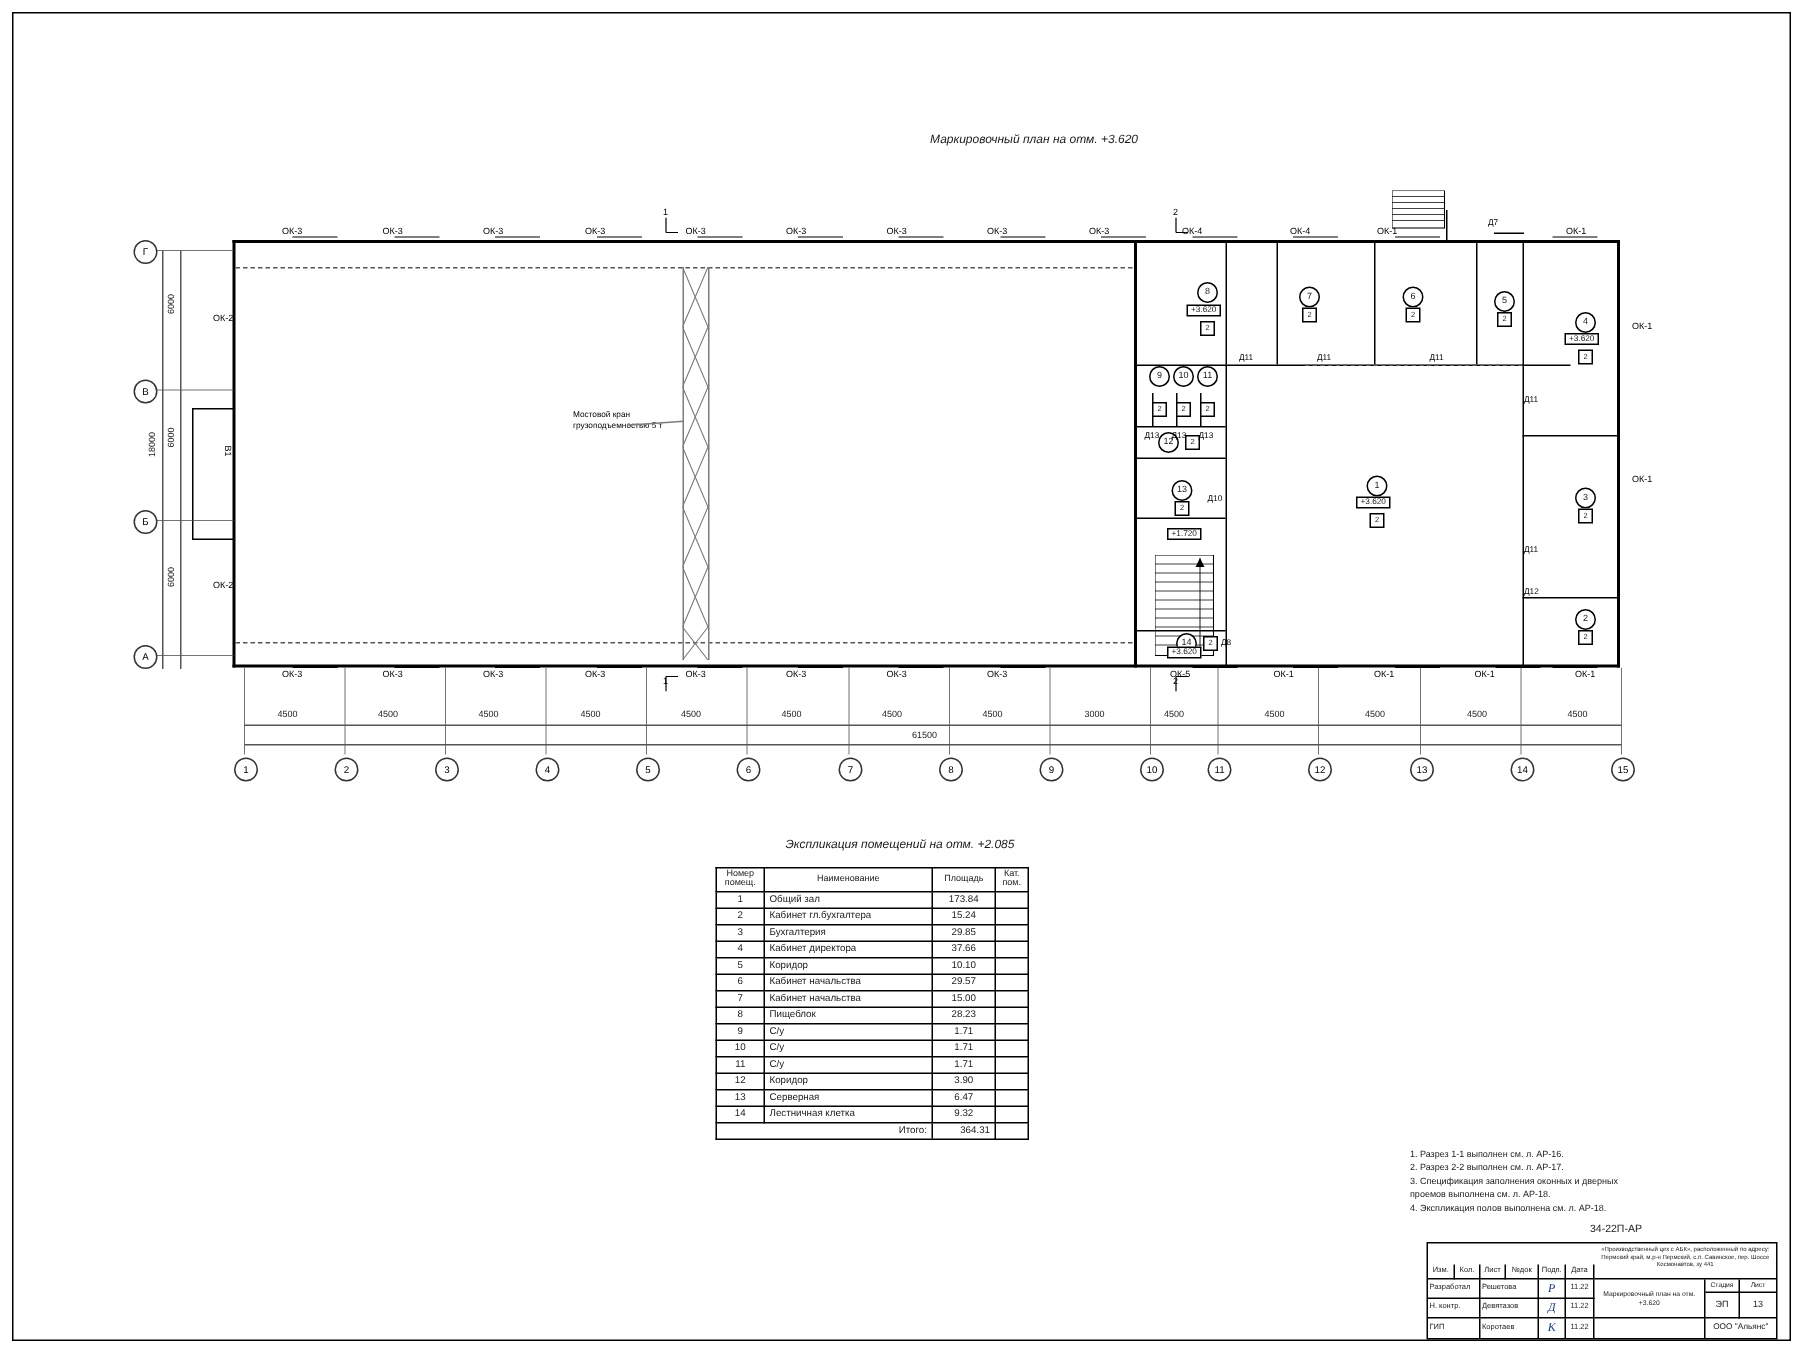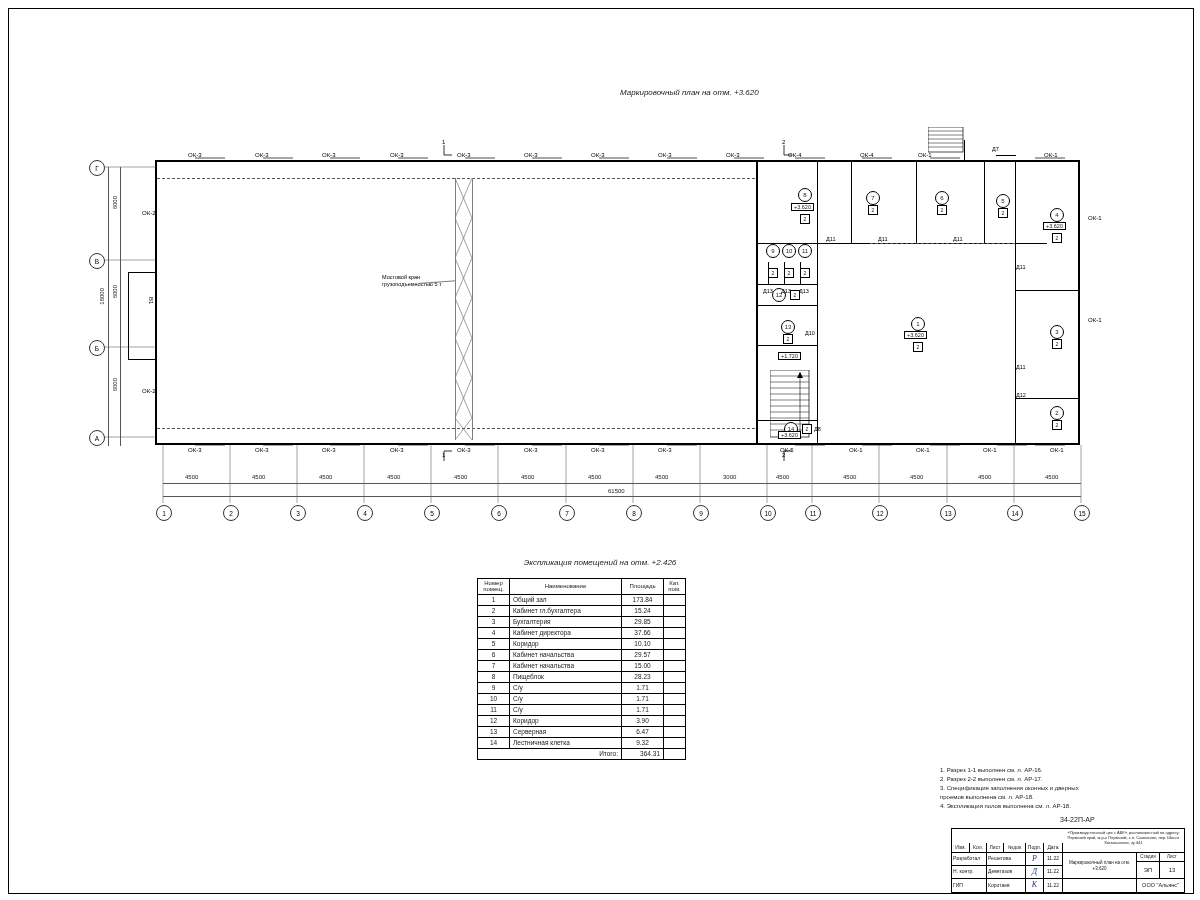--- a/index.html
+++ b/index.html
@@ -351,21 +351,21 @@
     <div class="dimtxt" style="left:655px;top:474px;">4500</div>
     <div class="dimtxt" style="left:723px;top:474px;">3000</div>
     <div class="dimtxt" style="left:776px;top:474px;">4500</div>
     <div class="dimtxt" style="left:843px;top:474px;">4500</div>
     <div class="dimtxt" style="left:910px;top:474px;">4500</div>
     <div class="dimtxt" style="left:978px;top:474px;">4500</div>
     <div class="dimtxt" style="left:1045px;top:474px;">4500</div>
     <div class="dimtxt" style="left:608px;top:488px;">61500</div>
   </div>
 
-  <div class="ttl it expTitle">Экспликация помещений на отм. +2.426</div>
+  <div class="ttl it expTitle">Экспликация помещений на отм. +2.085</div>
 
   <table class="exp">
     <thead>
       <tr>
         <th class="c-num">Номер помещ.</th>
         <th class="c-name">Наименование</th>
         <th class="c-area">Площадь</th>
         <th class="c-cat">Кат. пом.</th>
       </tr>
     </thead>

